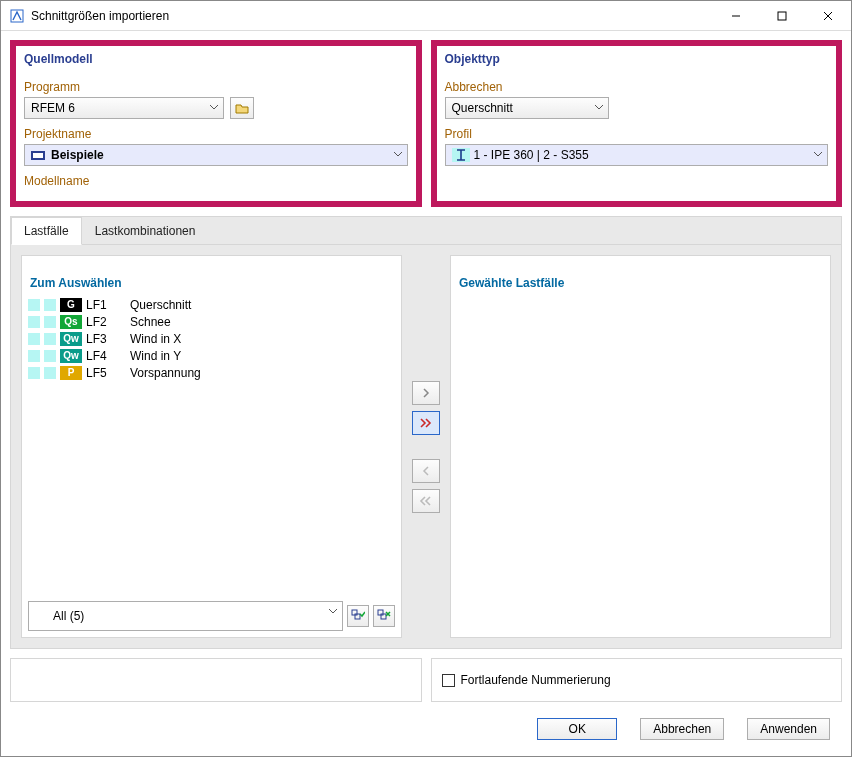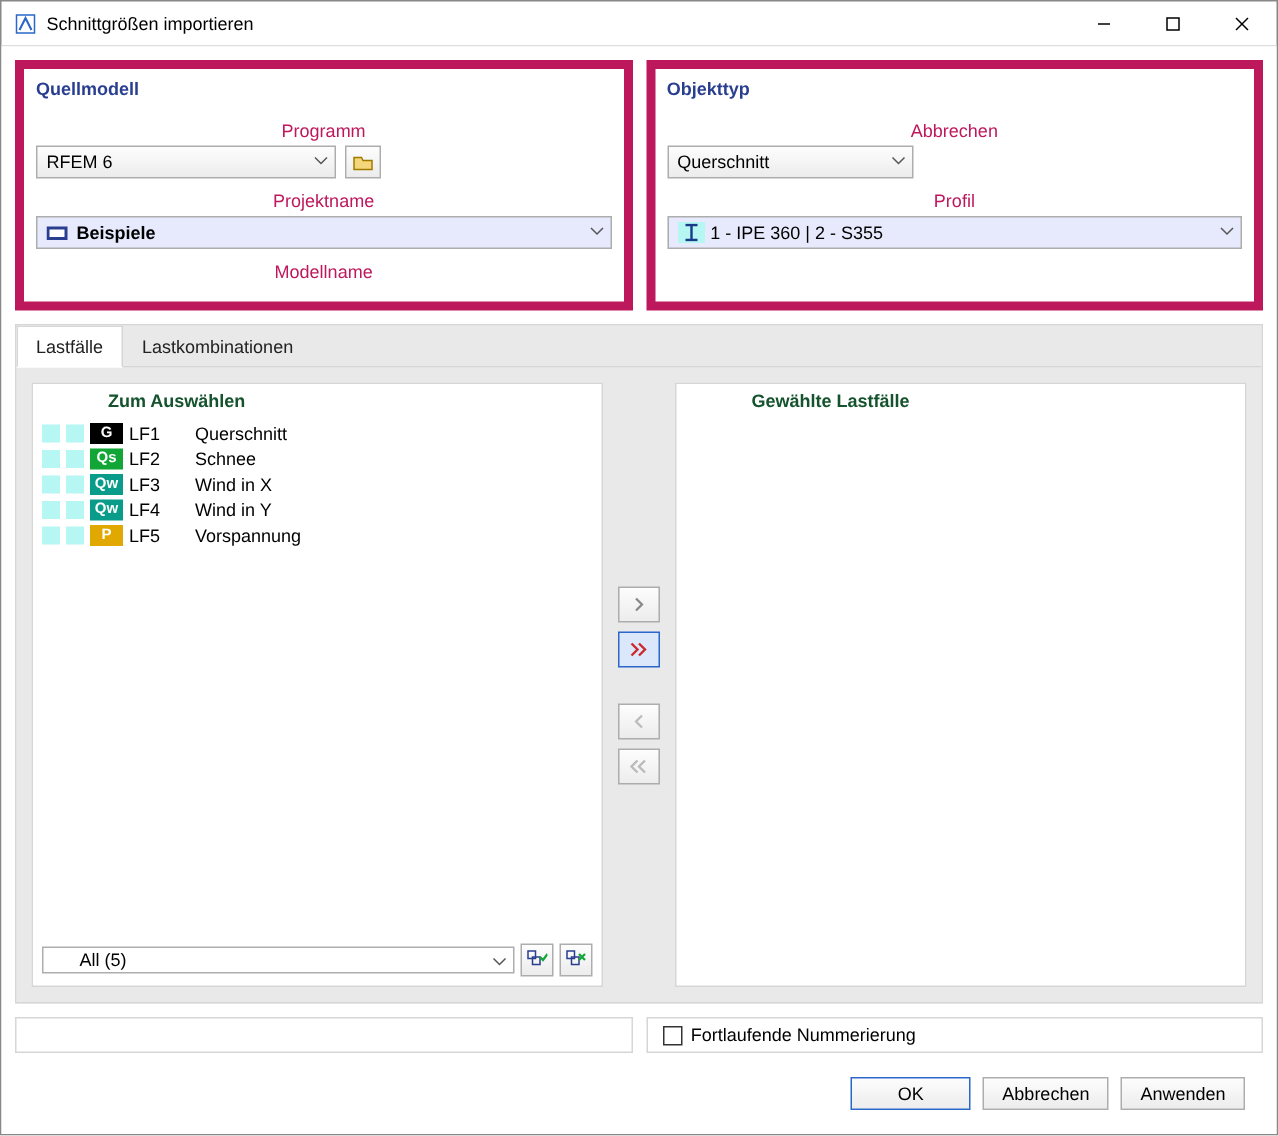--- a/index.html
+++ b/index.html
@@ -8,51 +8,51 @@
   .titlebar { height: 30px; display: flex; align-items: center; padding: 0 0 0 8px; border-bottom: 1px solid #ddd; }
   .titlebar .icon { width: 16px; height: 16px; margin-right: 6px; display:flex; align-items:center; justify-content:center;}
   .titlebar .title { flex: 1; color: #000; }
   .winbtns { display: flex; height: 100%; }
   .winbtn { width: 46px; display:flex; align-items:center; justify-content:center; color:#000;}
   .content { flex:1; padding: 9px; display:flex; flex-direction:column; gap:9px; background:#fff;}
   .row { display:flex; gap:9px; }
   .panel { border: 6px solid #be185d; background:#fff; flex:1; }
   .panel-hdr { color:#2a3e90; font-weight:600; padding: 6px 8px 2px 8px; }
   .panel-body { padding: 4px 8px 10px 8px; }
-  .field-lbl { color:#be185d; margin: 8px 0 3px 0; text-align: center; }
+  .field-lbl { color:#a16207; margin: 8px 0 3px 0; }
   .select { width:100%; height:22px; border:1px solid #adadad; background:linear-gradient(#fdfdfd,#ececec); display:flex; align-items:center; padding:0 4px 0 6px; position:relative; }
   .select.blue { background:#e7eafc; border-color:#adadad; }
   .select .caret { position:absolute; right:4px; top:4px; }
   .select-row { display:flex; gap:6px; align-items:center;}
   .filebtn { width:24px; height:22px; border:1px solid #adadad; background:linear-gradient(#fdfdfd,#ececec); display:flex; align-items:center; justify-content:center;}
   .tabs-wrap { border:1px solid #d6d6d6; background:#e9e9e9; flex:1; display:flex; flex-direction:column; padding:0;}
   .tabstrip { display:flex; height:28px; background:#e9e9e9; border-bottom:1px solid #d6d6d6; align-items:flex-end;}
   .tab { padding:6px 12px; color:#222; border:1px solid transparent; position:relative; top:1px;}
   .tab.active { background:#fff; border-color:#d6d6d6; border-bottom-color:#fff;}
   .tab-body { flex:1; background:#e9e9e9; padding:10px; display:flex; flex-direction:column; gap:8px;}
   .pickrow { flex:1; display:flex; gap:8px; }
   .listpanel { flex:1; background:#fff; border:1px solid #d6d6d6; display:flex; flex-direction:column;}
-  .listpanel .hdr { color:#14532d; font-weight:600; padding:4px 8px 2px 8px;margin-left:42px;}
+  .listpanel .hdr { color:#0369a1; font-weight:600; padding:20px 8px 2px 8px;}
   .listbody { flex:1; padding:4px 6px; overflow:auto;}
   .lc-row { display:flex; align-items:center; height:17px; gap:4px;}
   .sw { width:12px; height:12px; }
   .tag { width:22px; height:14px; color:#fff; font-size:10px; display:flex; align-items:center; justify-content:center; font-weight:600;}
   .lfid { width:40px; }
   .lfname { }
   .xferbtns { width:32px; display:flex; flex-direction:column; gap:6px; justify-content:center; align-items:center;}
   .xbtn { width:28px; height:24px; border:1px solid #adadad; background:linear-gradient(#fdfdfd,#ececec); display:flex; align-items:center; justify-content:center; color:#777;}
   .xbtn.hot { border-color:#2a67c9; background:#dbe8fb; color:#cc2a2a; }
   .listfooter { display:flex; gap:4px; padding:6px; align-items:center;}
-  .footsel { flex:1; height:18px; border:1px solid #adadad; background:#fff; display:flex; align-items:center; padding:0 4px 0 24px; position:relative;}
+  .footsel { flex:1; height:30px; border:1px solid #adadad; background:#fff; display:flex; align-items:center; padding:0 4px 0 24px; position:relative;}
   .footsel .caret { position:absolute; right:4px; top:4px; }
   .smallbtn { width:22px; height:22px; border:1px solid #adadad; background:linear-gradient(#fdfdfd,#ececec); display:flex; align-items:center; justify-content:center;}
-  .botrow { display:flex; gap:9px; height:24px;}
+  .botrow { display:flex; gap:9px; height:44px;}
   .botpanel { border:1px solid #d6d6d6; background:#fff; flex:1; display:flex; align-items:center; padding:0 10px; gap:6px;}
   .chk { width:13px; height:13px; border:1px solid #333; background:#fff;}
-  .footer { height:36px; display:flex; justify-content:flex-end; align-items:center; gap:8px; padding:0 12px 0 0;}
+  .footer { height:36px; display:flex; justify-content:flex-end; align-items:center; gap:23px; padding:0 12px 0 0;}
   .btn { min-width:80px; height:22px; border:1px solid #adadad; background:linear-gradient(#fdfdfd,#ececec); display:flex; align-items:center; justify-content:center; padding:0 12px;}
   .btn.primary { border-color:#2a67c9; }
   svg { display:block; }
 </style>
 </head>
 <body>
 
 <div class="window">
 
   <div class="titlebar">

